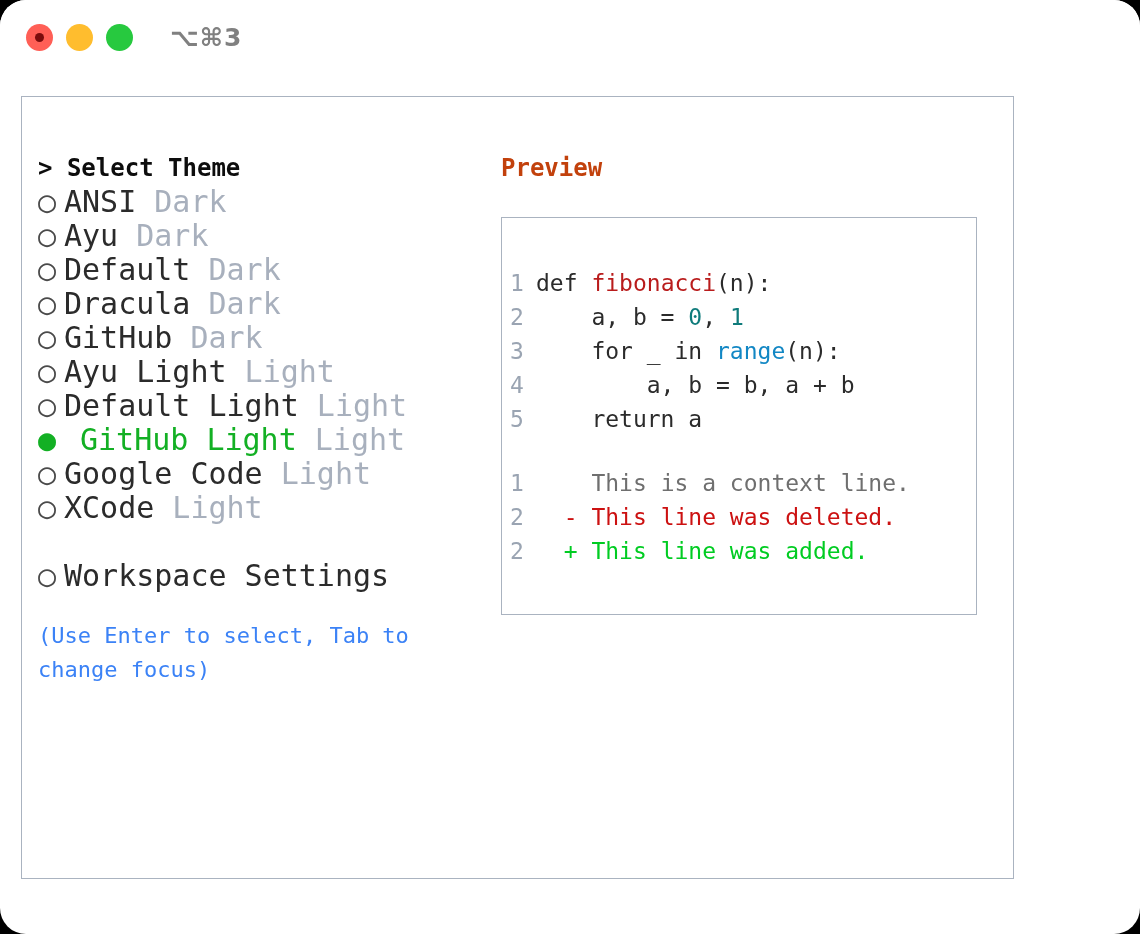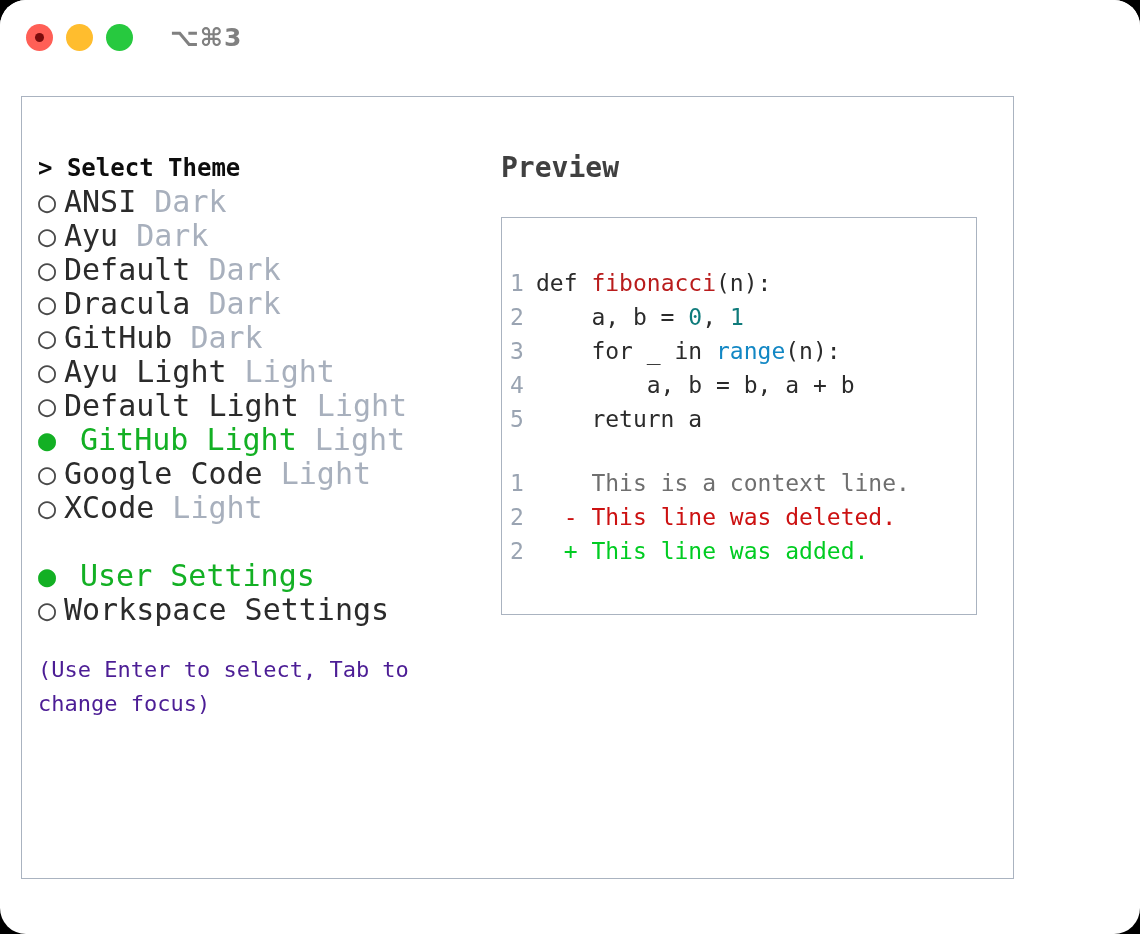--- a/index.html
+++ b/index.html
@@ -130,36 +130,36 @@
     white-space: pre;
     color: #2b2b2b;
   }
 
   .spacer-row { height: 34px; }
 
   .hint {
     margin-top: 26px;
     font-size: 22px;
     line-height: 34px;
-    color: #4c1d95;
+    color: #3b82f6;
     width: 400px;
   }
 
   
   .right-col {
     position: absolute;
     left: 479px;
     top: 54px;
     width: 500px;
   }
   .preview-title {
-    font-size: 28px;
+    font-size: 24px;
     line-height: 34px;
     font-weight: 700;
-    color: #404040;
+    color: #c2410c;
   }
   .preview-box {
     margin-top: 32px;
     width: 476px;
     height: 398px;
     border: 1.6px solid #aab3c0;
     box-sizing: border-box;
     background: #ffffff;
     position: relative;
   }
@@ -217,21 +217,20 @@
             <div class="opt-row"><span class="marker">○</span><span class="opt-name">Ayu Light</span><span class="opt-kind"> Light</span></div>
             <div class="opt-row"><span class="marker">○</span><span class="opt-name">Default Light</span><span class="opt-kind"> Light</span></div>
             <div class="opt-row selected"><span class="marker sel">●</span><span class="opt-name">GitHub Light</span><span class="opt-kind"> Light</span></div>
             <div class="opt-row"><span class="marker">○</span><span class="opt-name">Google Code</span><span class="opt-kind"> Light</span></div>
             <div class="opt-row"><span class="marker">○</span><span class="opt-name">XCode</span><span class="opt-kind"> Light</span></div>
           </div>
 
         <div class="spacer-row"></div>
 
         <div id="apply-list">
-            <div class="opt-row selected"><span class="marker sel">●</span><span class="opt-name">User Settings</span></div>
             <div class="opt-row"><span class="marker">○</span><span class="opt-name">Workspace Settings</span></div>
           </div>
 
         <div class="hint">(Use Enter to select, Tab to change focus)</div>
       </div>
 
       <div class="right-col">
         <div class="preview-title">Preview</div>
         <div class="preview-box">
           <div class="code-area">

